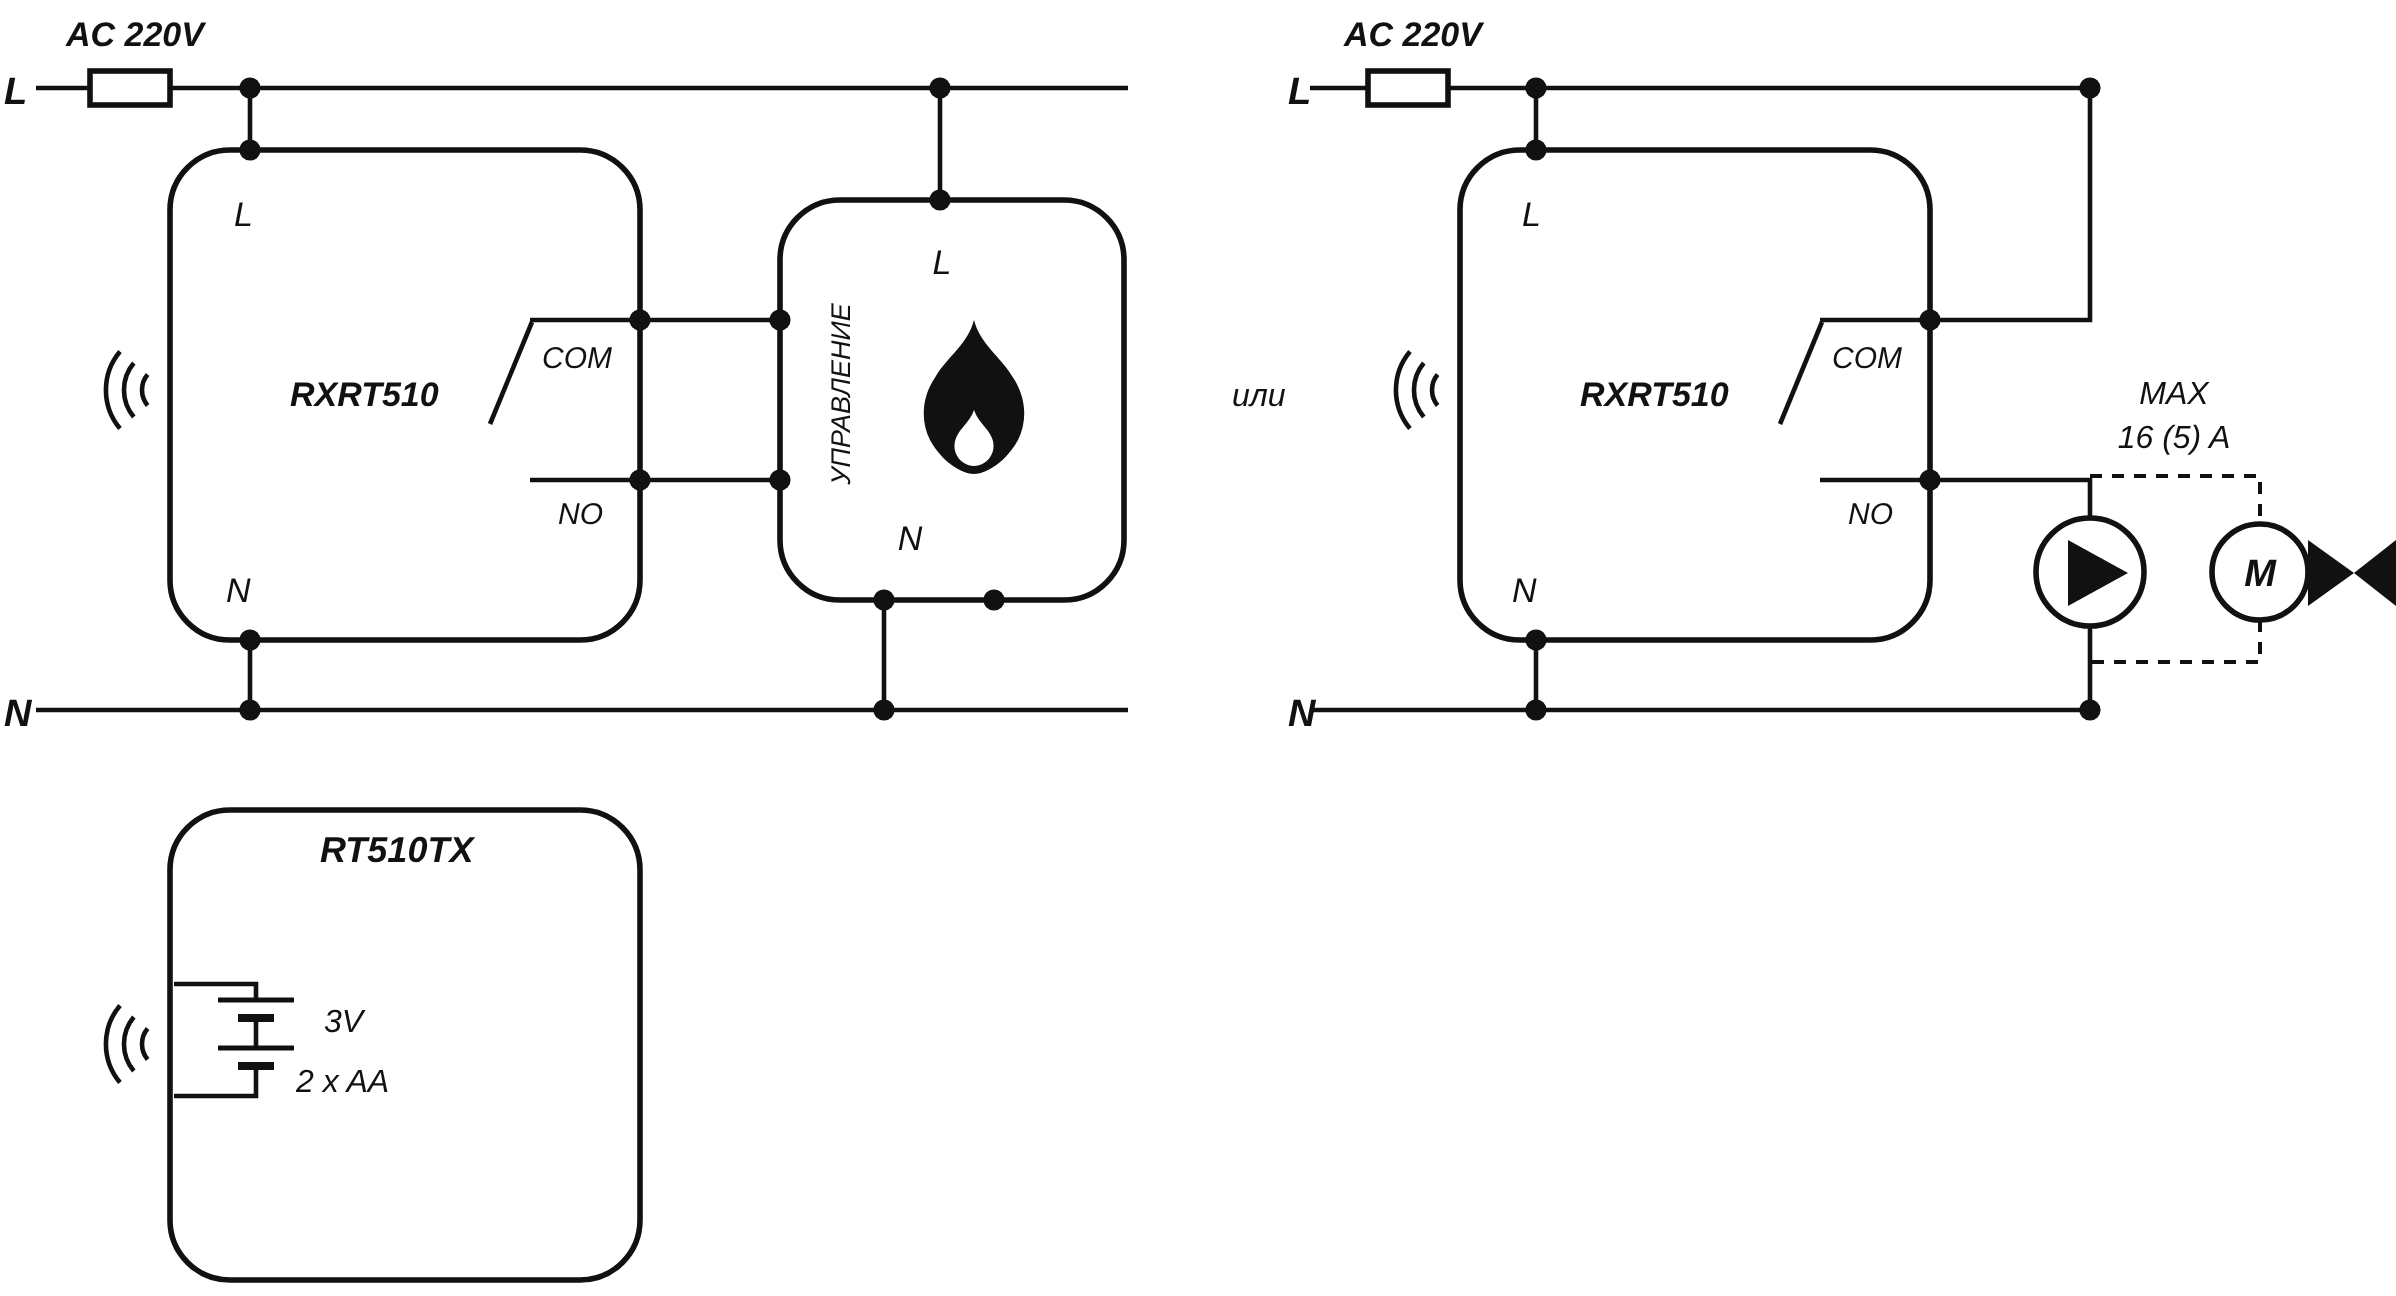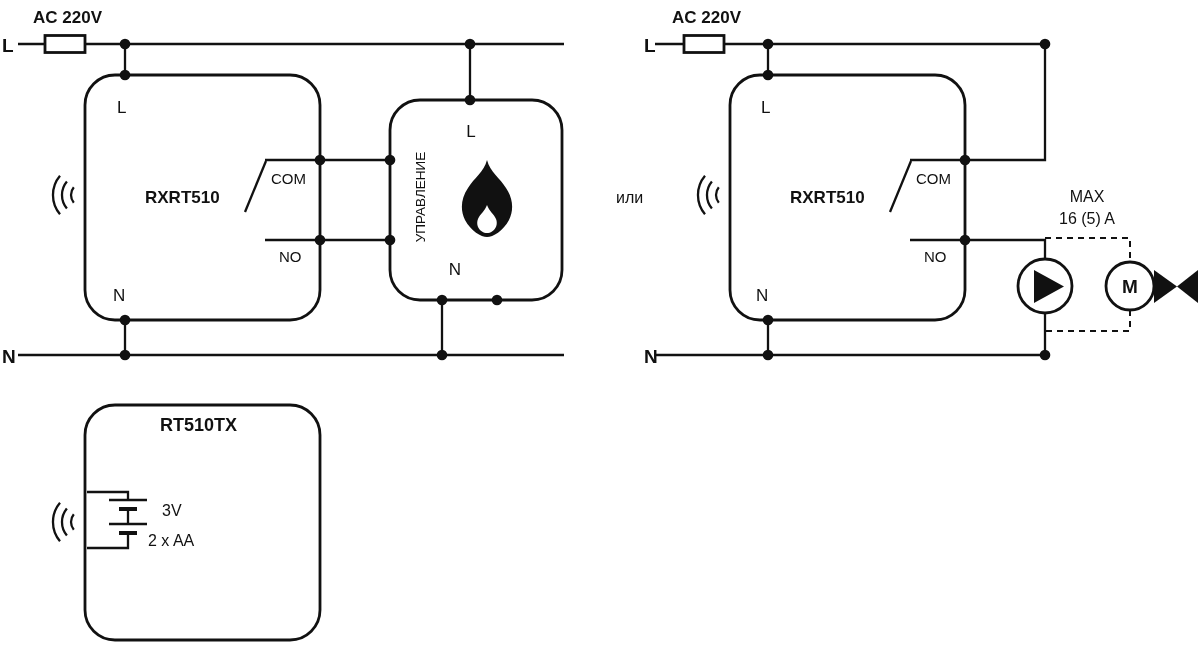--- a/index.html
+++ b/index.html
@@ -1,16 +1,16 @@
 <!DOCTYPE html>
 <html><head>
 <meta charset="utf-8">
 <style>
   html,body{margin:0;padding:0;background:#ffffff;}
-  .stage{position:relative;width:1198px;height:648px;background:#ffffff;overflow:hidden;}
+  .stage{position:relative;width:1198px;height:648px;background:#ffffff;overflow:hidden;font-style:italic;}
   svg{display:block;}
   svg text{font-family:"Liberation Sans","DejaVu Sans",sans-serif;fill:#111;}
   .wire{stroke:#111;stroke-width:2.3;fill:none;}
   .boxline{stroke:#111;stroke-width:2.8;fill:#ffffff;}
   .dash{stroke:#111;stroke-width:2;fill:none;stroke-dasharray:6 5;}
   .dot{fill:#111;stroke:none;}
   .blk{fill:#111;stroke:none;}
   .plate{stroke:#111;stroke-width:2.4;fill:none;}
   .plate-thick{stroke:#111;stroke-width:4;fill:none;}
   .s13{font-size:13.5px;}

